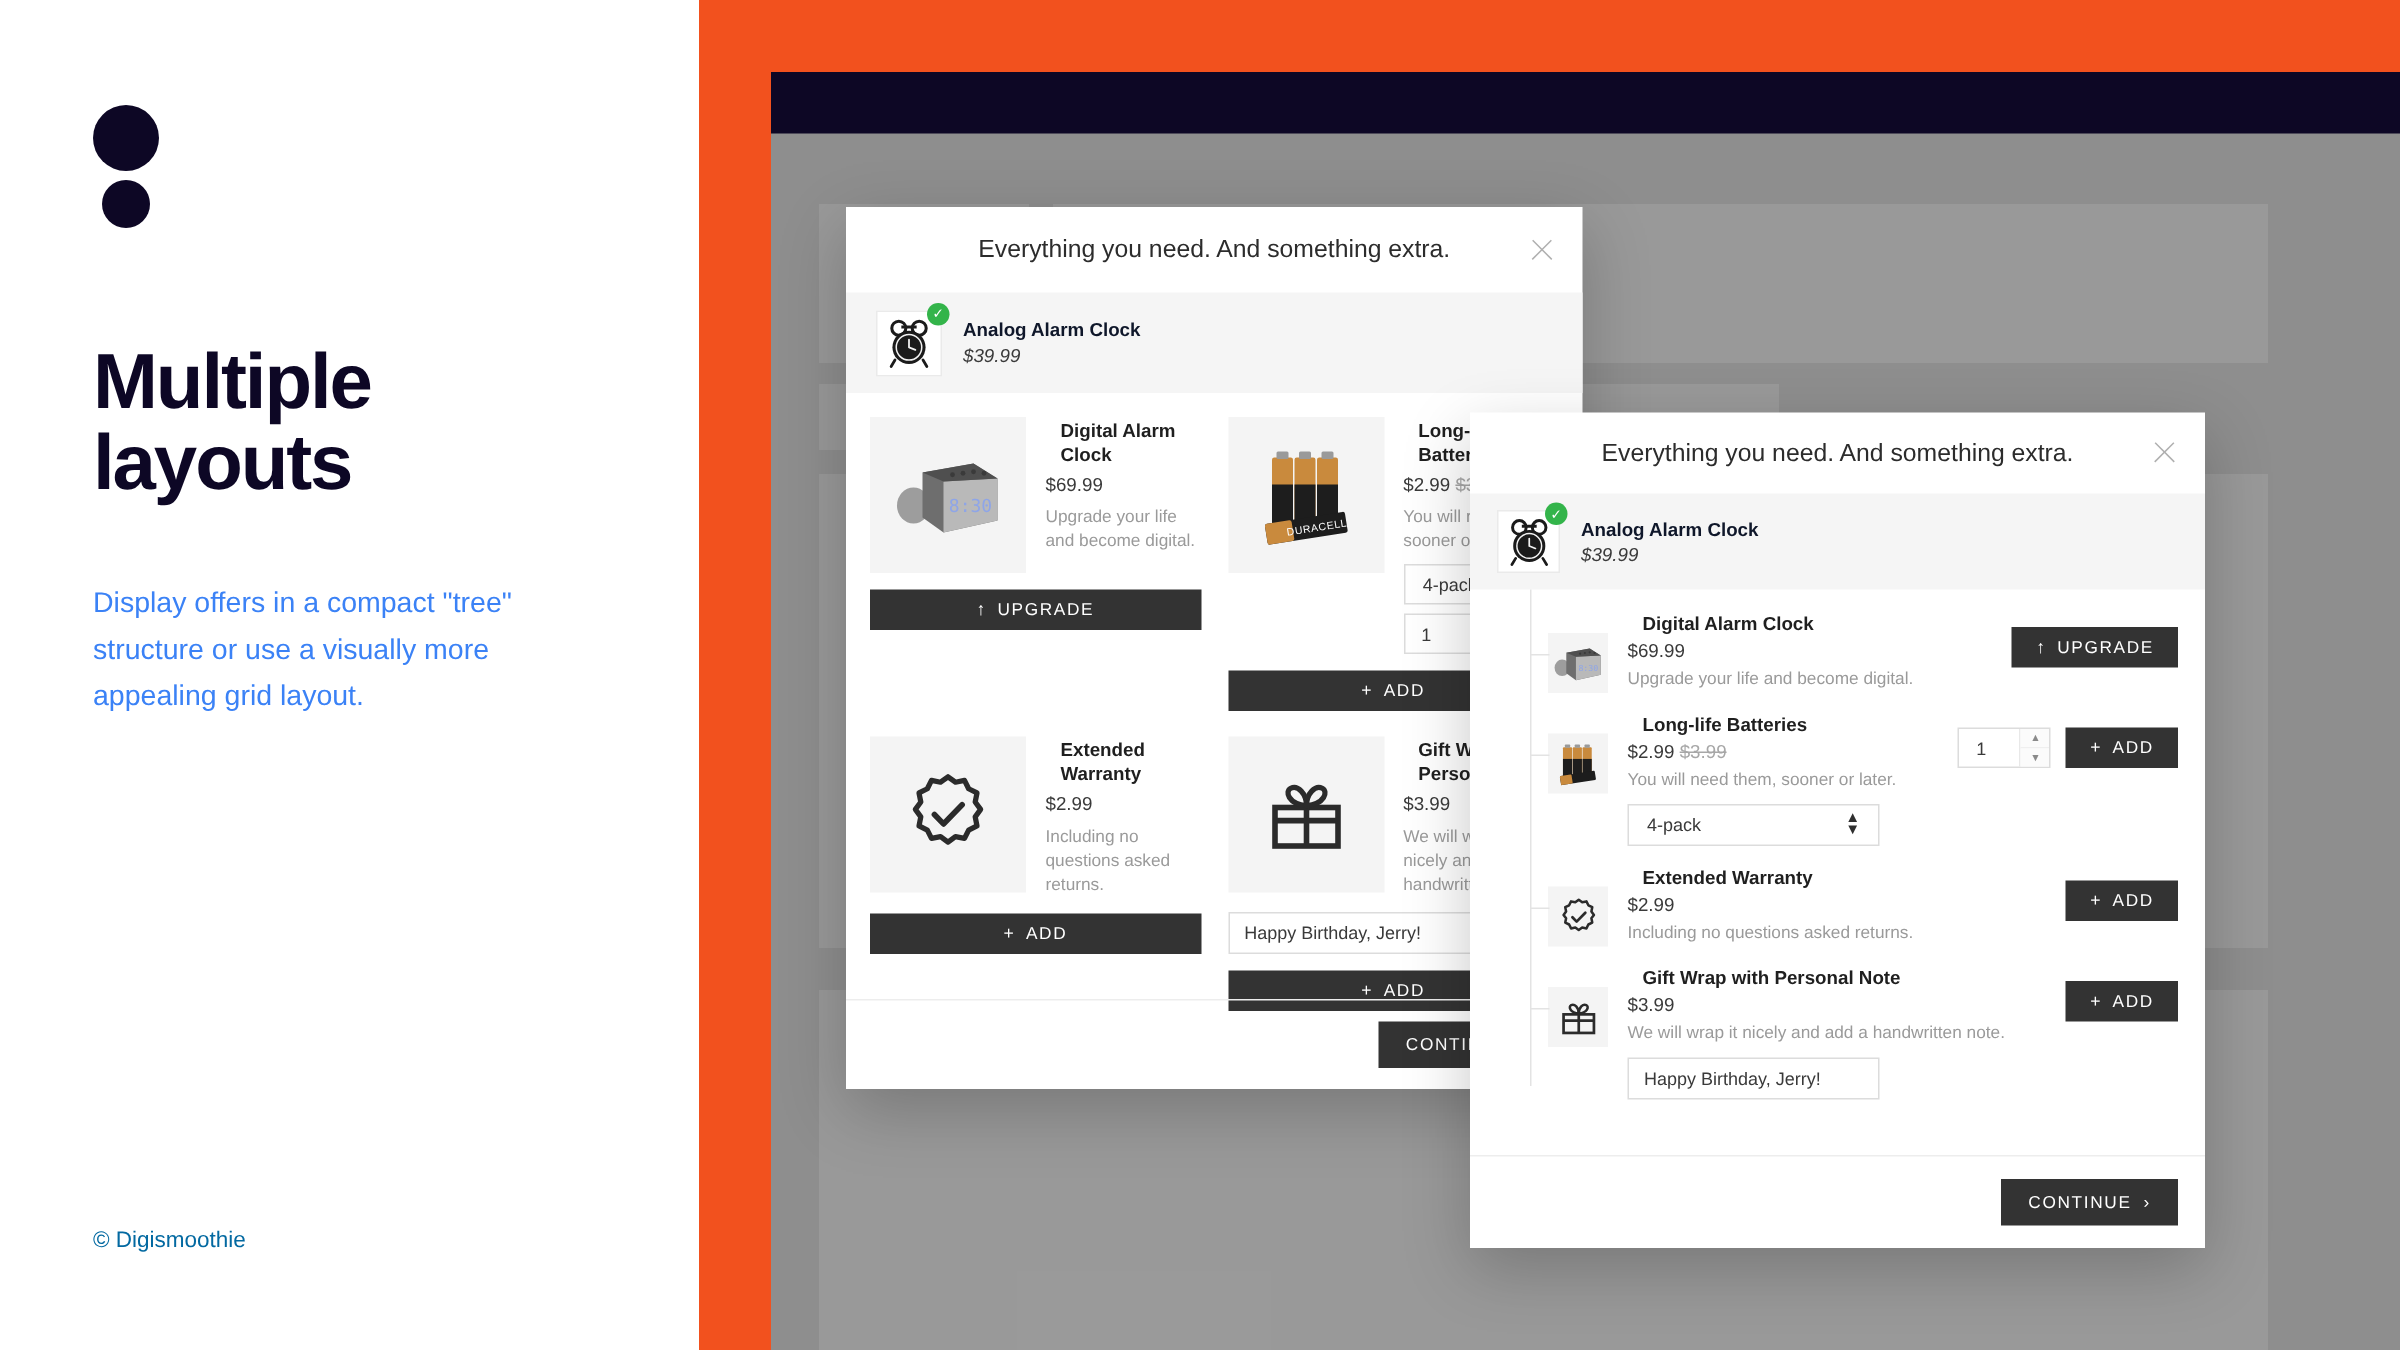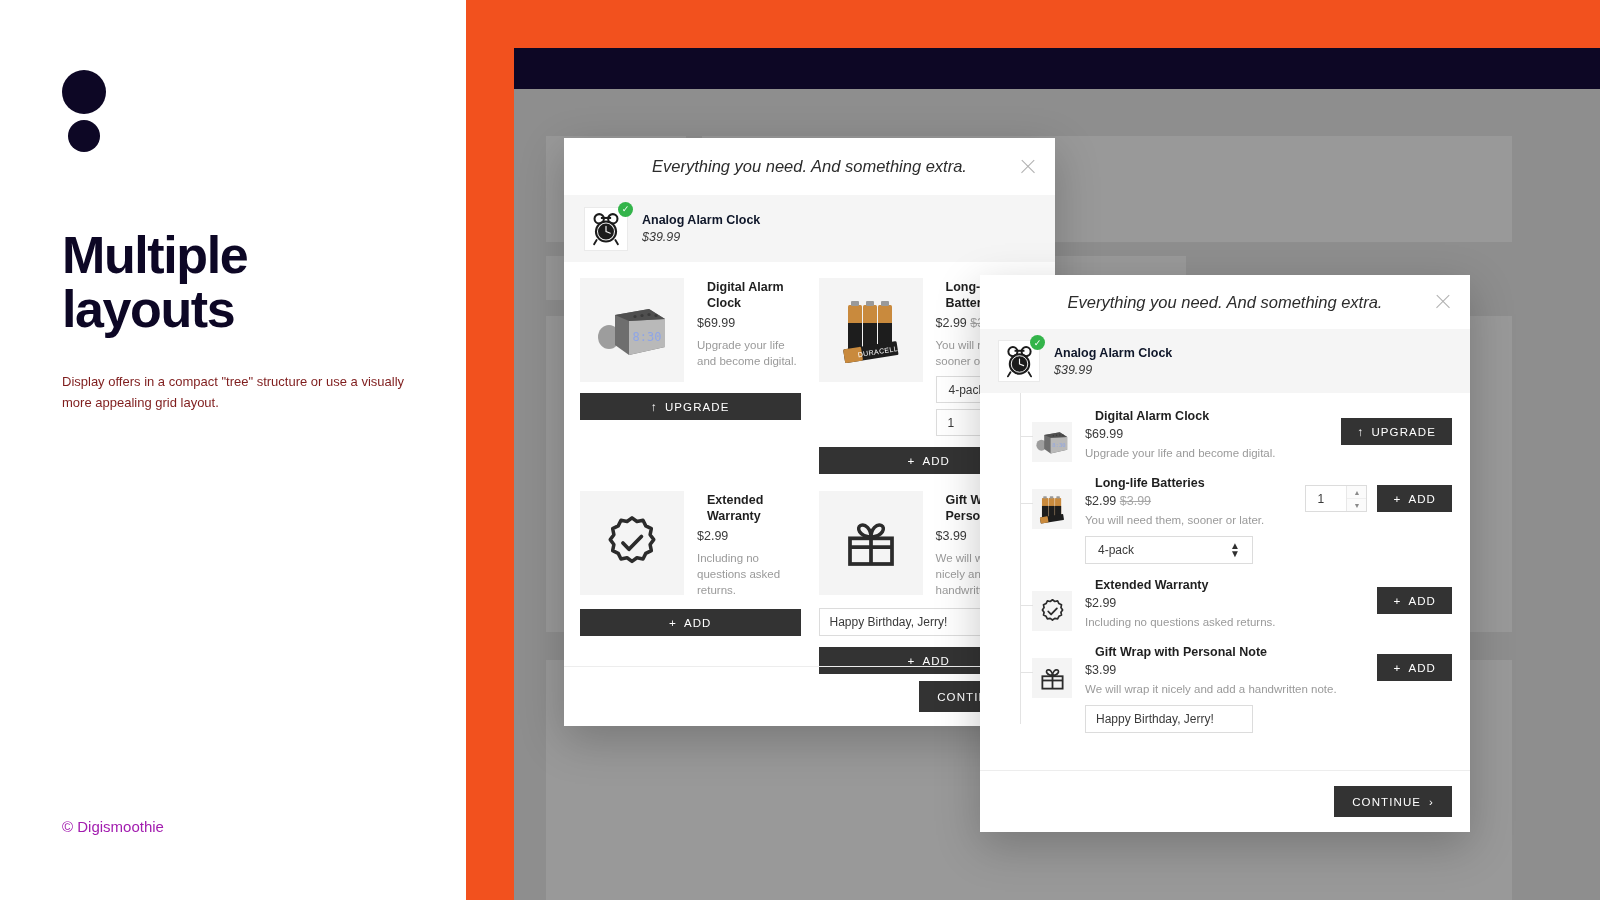--- a/index.html
+++ b/index.html
@@ -30,28 +30,28 @@
     background: #0D0725;
   }
   .headline {
     position: absolute; left: 62px; top: 228px;
     width: 360px;
     font-size: 52px; line-height: 1.04;
     font-weight: 700; letter-spacing: -1.4px;
     color: #0D0725;
   }
   .subcopy {
-    position: absolute; left: 62px; top: 371px;
+    position: absolute; left: 62px; top: 388px;
     width: 344px;
-    font-size: 13px; line-height: 1.62;
-    color: #7f1d1d; font-weight: 400;
+    font-size: 19px; line-height: 1.62;
+    color: #3b82f6; font-weight: 400;
   }
   .copyright {
     position: absolute; left: 62px; top: 818px;
-    font-size: 15px; color: #a21caf;
+    font-size: 15px; color: #0369a1;
   }
 
   
   .orange-area {
     position: absolute; left: 466px; top: 0;
     width: 1134px; height: 900px;
     background: #F2511E;
     overflow: hidden;
   }
   .browser {
@@ -71,21 +71,21 @@
 
   
   .modal {
     position: absolute;
     background: #ffffff;
     box-shadow: 0 14px 42px rgba(0,0,0,0.22);
   }
   .modal-head {
     position: relative;
     height: 57px;
-    display: flex; align-items: center; justify-content: center; font-style: italic;
+    display: flex; align-items: center; justify-content: center;
   }
   .modal-title {
     font-size: 16.5px; color: #2C2C2C; font-weight: 400;
   }
   .close-x {
     position: absolute; right: 18px; top: 50%;
     transform: translateY(-50%);
     width: 18px; height: 18px;
     cursor: pointer;
   }

